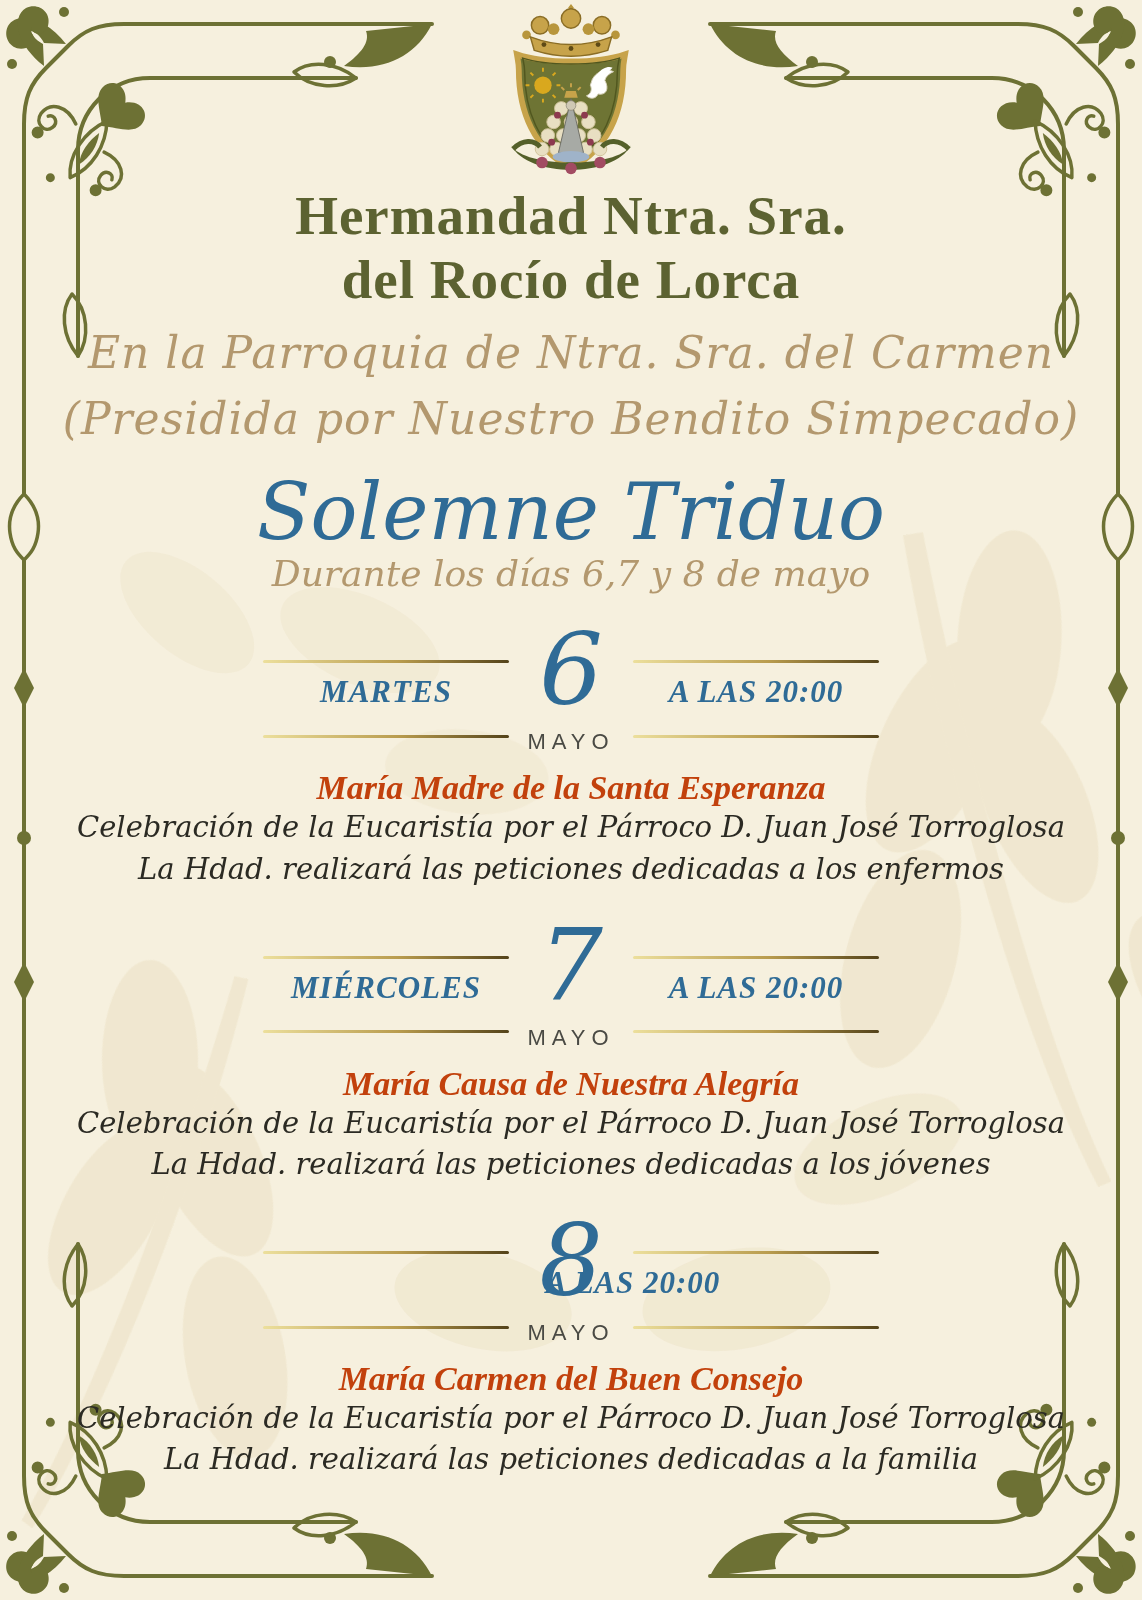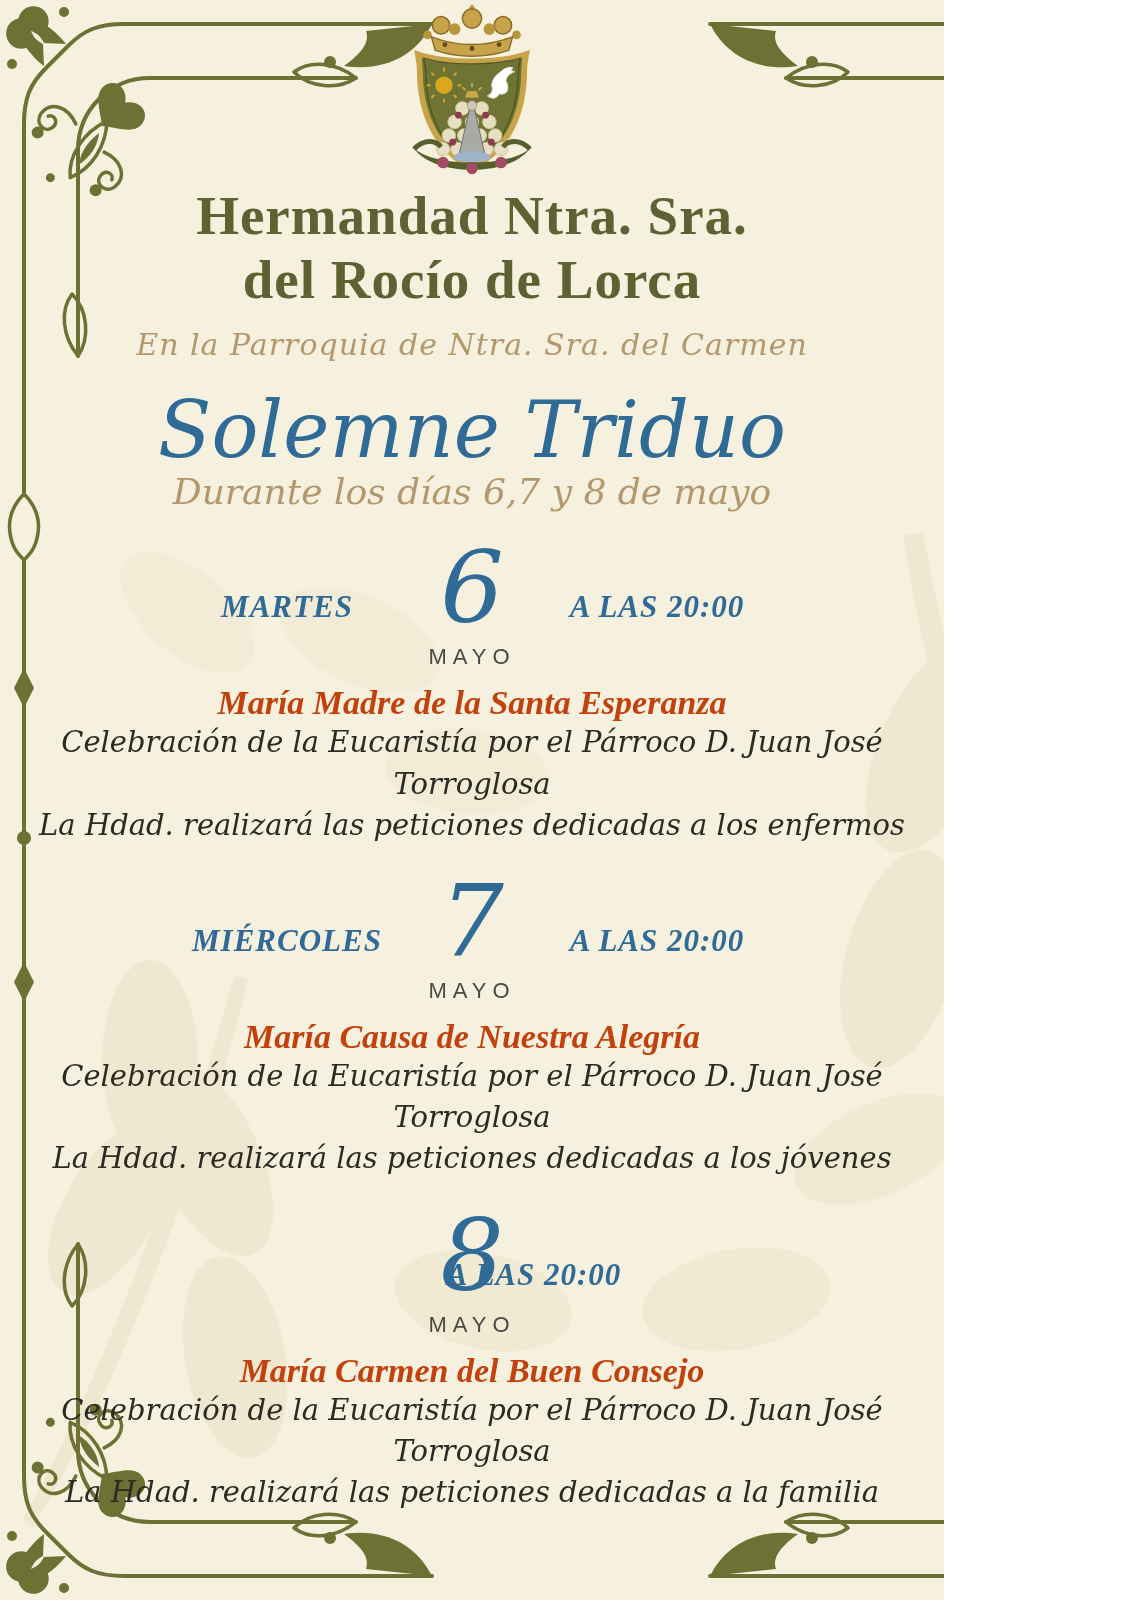--- a/index.html
+++ b/index.html
@@ -1,18 +1,18 @@
 <!DOCTYPE html>
 <html><head>
 <meta charset="utf-8">
 <style>
   html,body{margin:0;padding:0;}
   .poster{
     position:relative;
-    width:944px;height:1600px;
+    width:1142px;height:1600px;
     background:#f6f0de;
     overflow:hidden;
     font-family:"Liberation Serif", serif;
   }
   
   .layer{position:absolute;inset:0;width:1142px;height:1600px;pointer-events:none;}
   .content{
     position:relative;
     padding-top:184px;
     text-align:center;
@@ -25,21 +25,21 @@
     font-weight:bold;
     font-size:55px;
     line-height:1.16;
     color:#5c6231;
     letter-spacing:1px;
     margin:0;
   }
   .subtitle-line{
     font-family:"DejaVu Serif", serif;
     font-style:italic;
-    font-size:30px;
+    font-size:44px;
     color:#b3986e;
     letter-spacing:1px;
     margin-top:15px;
   }
   .solemne{
     font-family:"DejaVu Serif", serif;
     font-style:italic;
     font-size:78px;
     line-height:1.05;
     color:#2f6b96;
@@ -60,21 +60,21 @@
   .numeral{
     position:absolute;
     left:50%;top:-4px;
     transform:translateX(-50%);
     font-family:"DejaVu Serif", serif;
     font-style:italic;
     font-size:100px;
     line-height:1;
     color:#2f6b96;
   }
-  .rule-row{display:flex;align-items:center;flex-direction:column;}
+  .rule-row{display:flex;align-items:center;}
   .gold-rule{
     flex:1;height:3px;
     background:linear-gradient(90deg,#ecdf9c,#b99c4e 55%,#54431a);
     border-radius:2px;
   }
   .num-gap{width:124px;}
   .labels-row{display:flex;align-items:center;margin-top:11px;}
   .day-label,.time-label{
     flex:1;
     font-weight:bold;font-style:italic;
@@ -262,20 +262,21 @@
       </g>
     </svg>
   </div>
 
   <div class="content">
 
     <h1 class="title-line">Hermandad Ntra. Sra.</h1>
     <h1 class="title-line">del Rocío de Lorca</h1>
 
     <div class="subtitle-line">En la Parroquia de Ntra. Sra. del Carmen</div>
+    <div class="subtitle-line">(Presidida por Nuestro Bendito Simpecado)</div>
 
     <div class="solemne">Solemne Triduo</div>
     <div class="dates-line">Durante los días 6,7 y 8 de mayo</div>
 
     <div class="day-block">
       <div class="numeral">6</div>
       <div class="rule-row">
         <span class="gold-rule"></span>
         <span class="num-gap"></span>
         <span class="gold-rule"></span>

